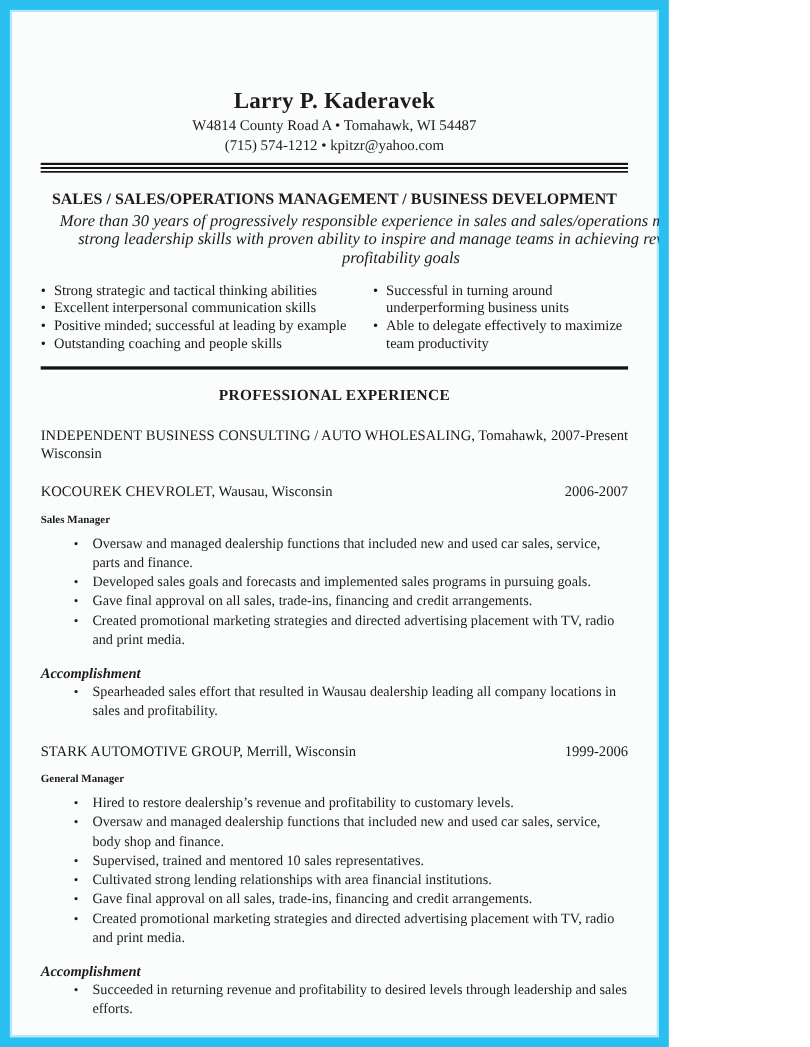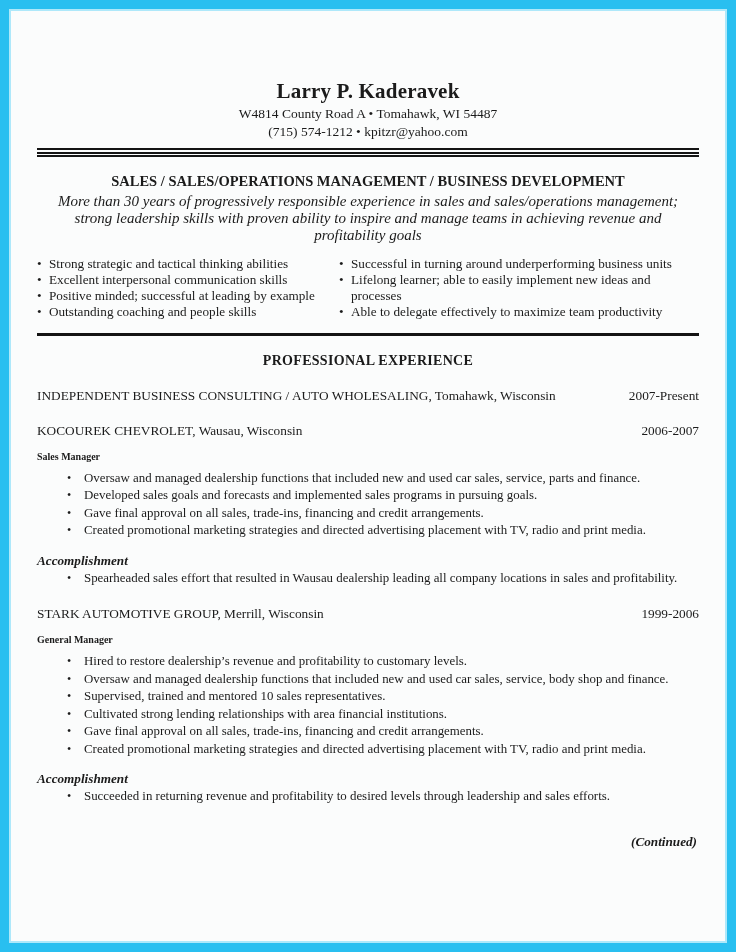--- a/index.html
+++ b/index.html
@@ -3,21 +3,21 @@
 <meta charset="utf-8">
 <style>
   * { box-sizing: border-box; margin: 0; padding: 0; }
   html, body { background: #ffffff; }
   body {
     width: 736px; height: 952px;
     font-family: "Liberation Serif", "DejaVu Serif", serif;
     color: #1b1b1b;
   }
   .page {
-    width: 736px; height: 952px;
+    width: 608px; height: 952px;
     border: 9px solid #29bff0;
     box-shadow: inset 0 0 0 2px #aee8fa;
     background: #fbfcfc;
     overflow: hidden;
   }
   .content {
     padding: 70px 28px 0 28px;
   }
   
   .doc-header { text-align: center; }
@@ -78,21 +78,20 @@
       <div class="summary-tagline">More than 30 years of progressively responsible experience in sales and sales/operations management; strong leadership skills with proven ability to inspire and manage teams in achieving revenue and profitability goals</div>
       <div class="skills-cols">
         <ul class="skills-col left">
           <li>Strong strategic and tactical thinking abilities</li>
           <li>Excellent interpersonal communication skills</li>
           <li>Positive minded; successful at leading by example</li>
           <li>Outstanding coaching and people skills</li>
         </ul>
         <ul class="skills-col right">
           <li>Successful in turning around underperforming business units</li>
-          <li>Lifelong learner; able to easily implement new ideas and processes</li>
           <li>Able to delegate effectively to maximize team productivity</li>
         </ul>
       </div>
     </div>
 
     <div class="rule-single"></div>
 
     <div class="exp-title">PROFESSIONAL EXPERIENCE</div>
 
     <div class="job">

